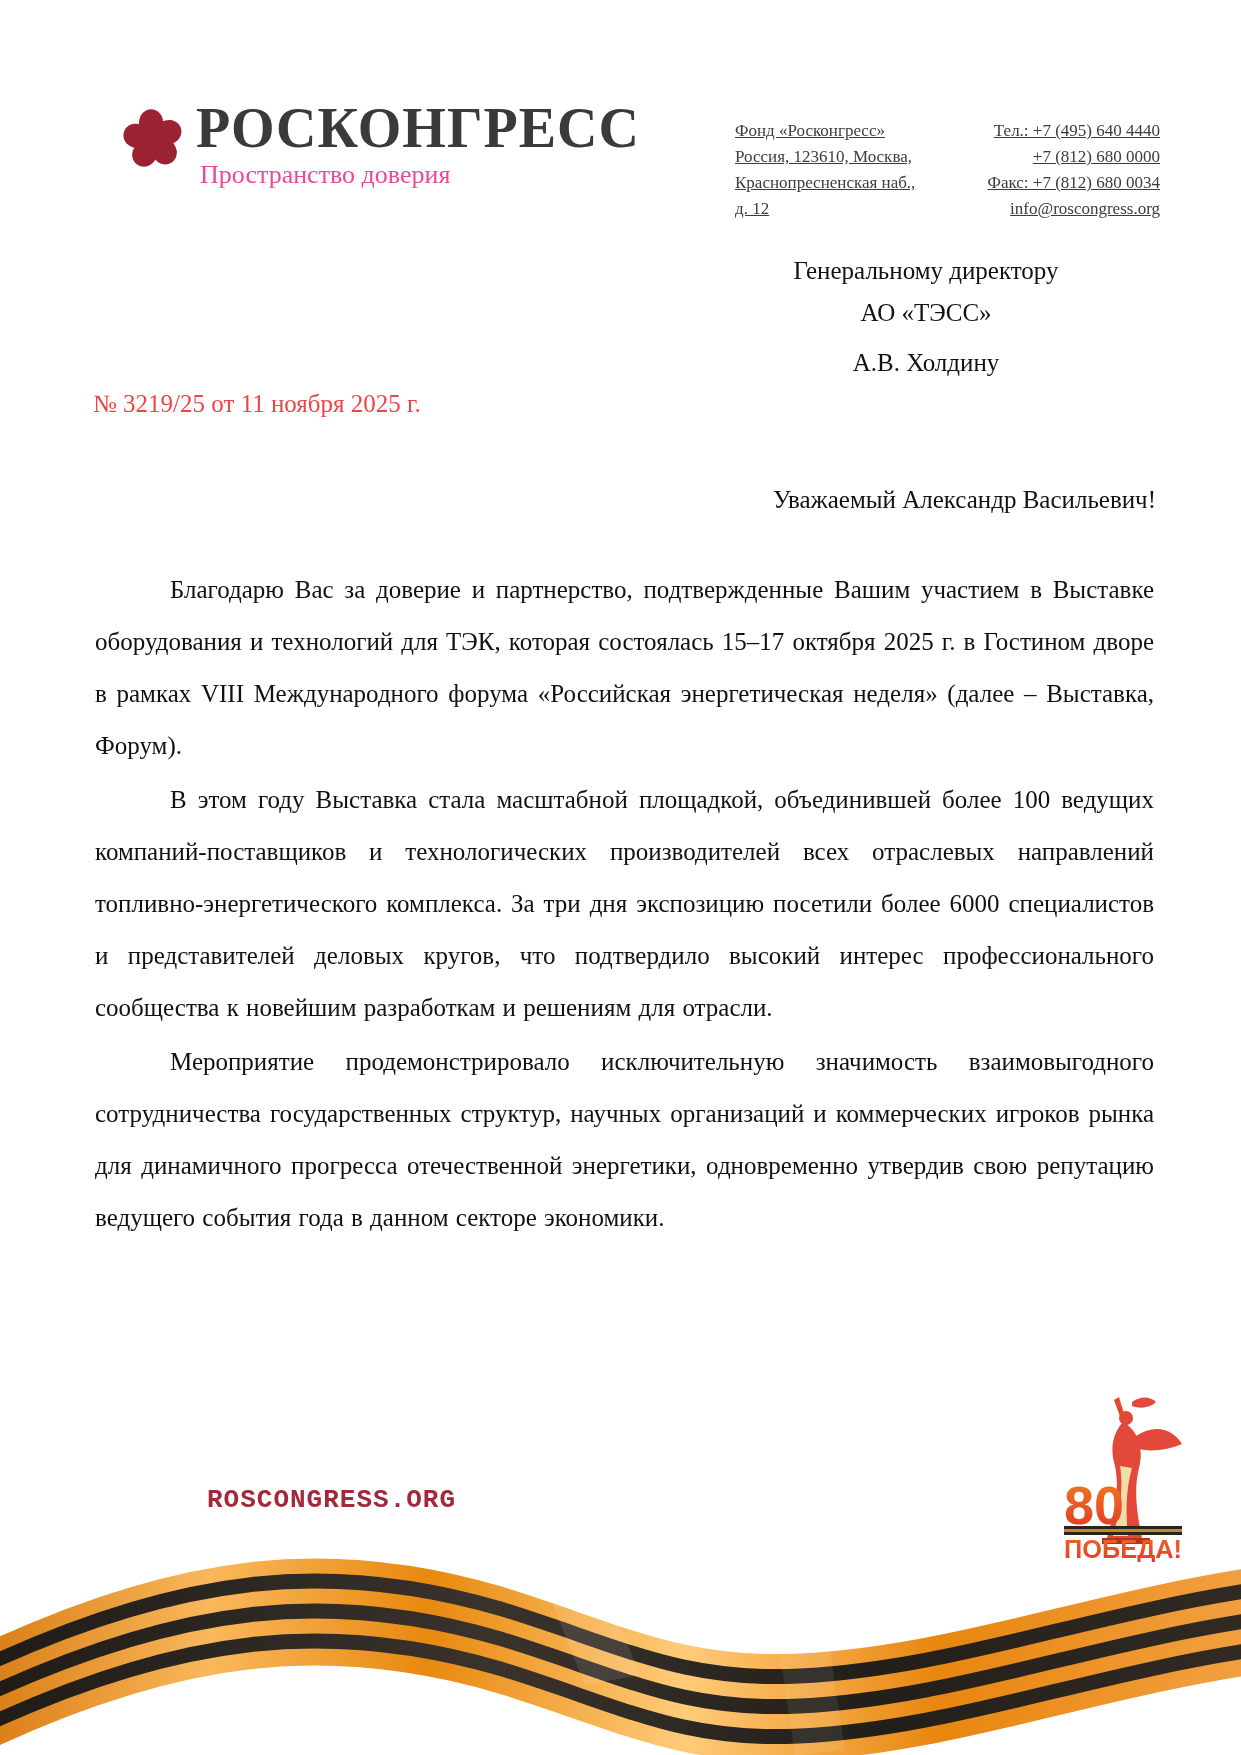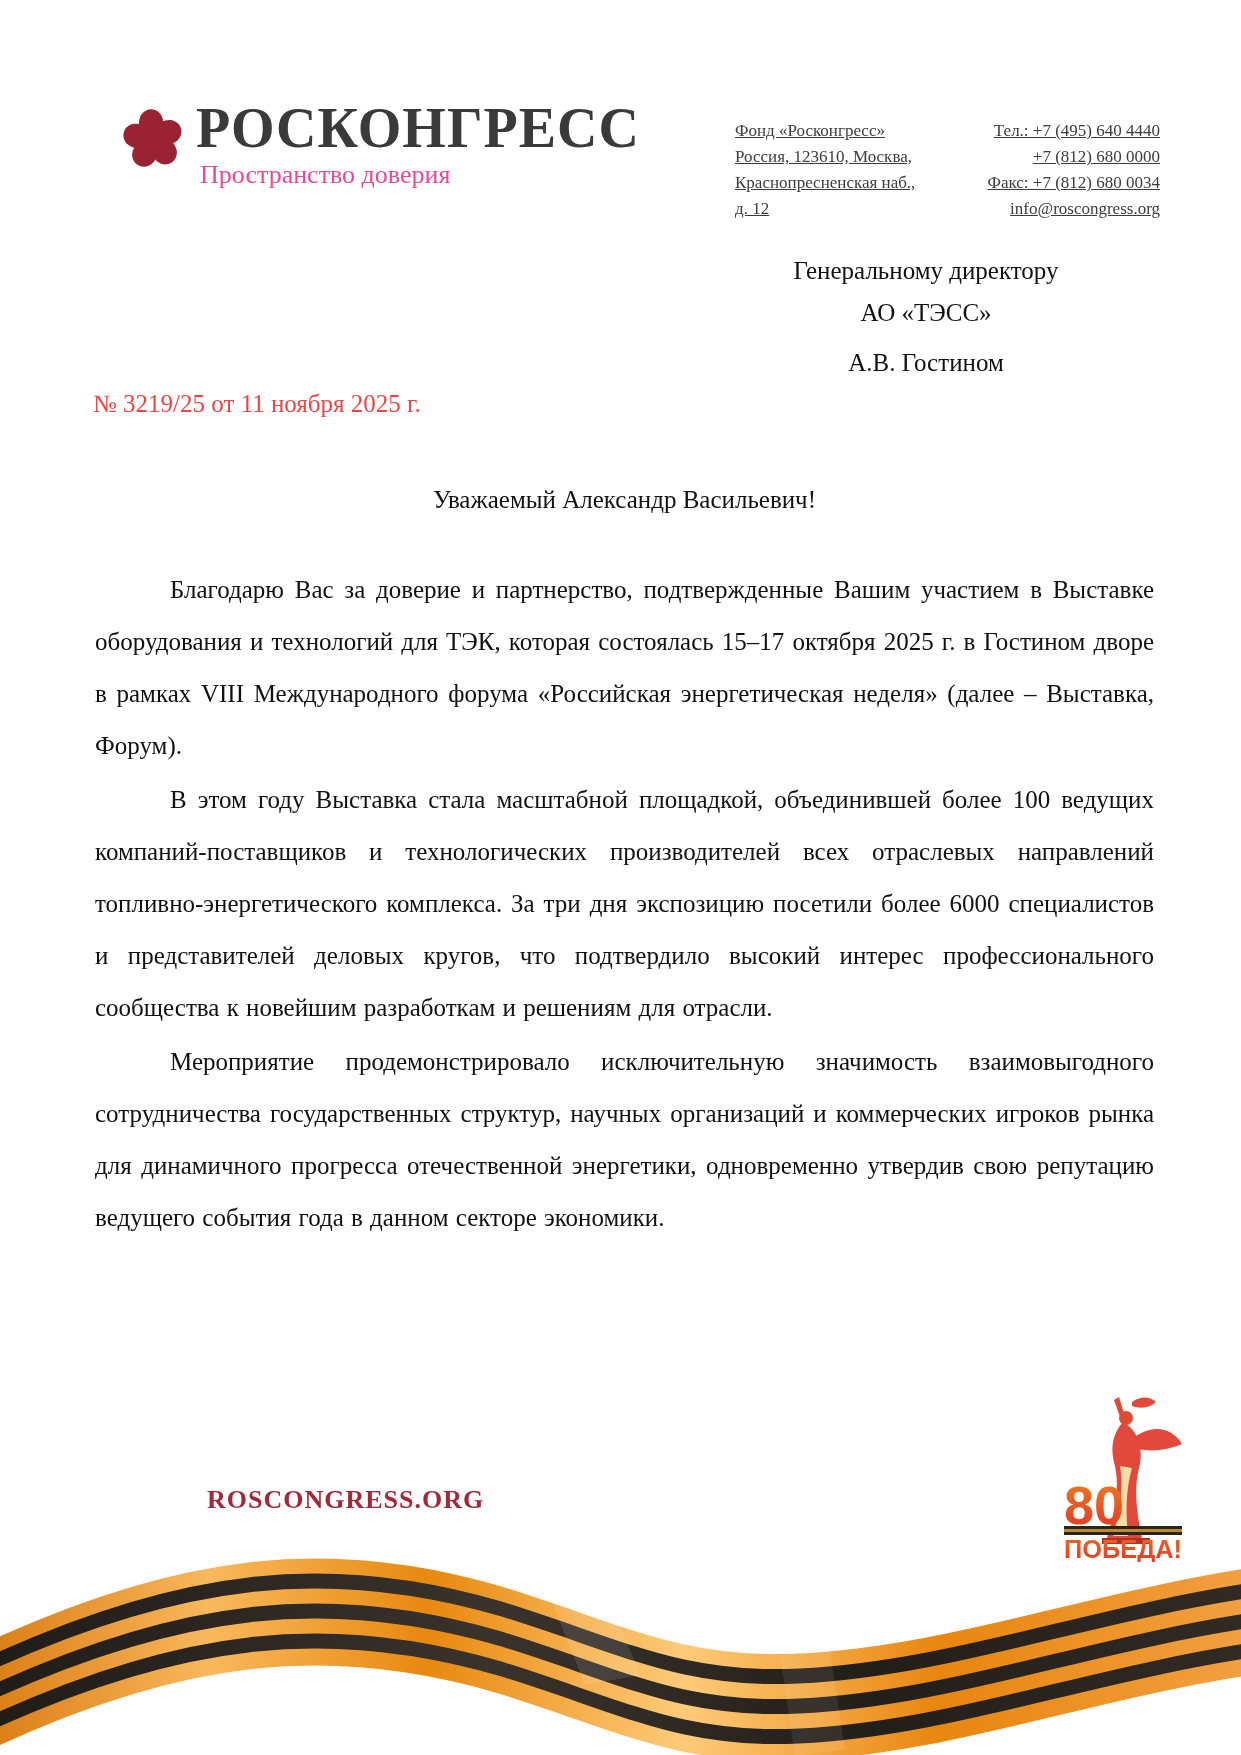--- a/index.html
+++ b/index.html
@@ -37,33 +37,33 @@
     text-align:center; font-size:25px; line-height:42px; color:#111;
   }
   .recipient .gap { margin-top:8px; }
   
   .reference {
     position:absolute; left:93px; top:390px;
     font-size:25px; color:#ef4444;text-align:center;
   }
   .salutation {
     position:absolute; left:93px; top:486px; width:1063px;
-    text-align:center; font-size:25px; color:#111;
+    text-align:right; font-size:25px; color:#111;
   }
   
   .letter-body {
     position:absolute; left:93px; top:562px; width:1063px;
     font-size:25px; line-height:52px; text-align:justify; color:#111;
   }
   .letter-body p { text-indent:75px; margin:2px; word-spacing:1px; }
   
   .site-link {
     position:absolute; left:207px; top:1485px;
     font-size:26px; font-weight:bold; letter-spacing:1px; color:#A3293A;
-    font-family:Liberation Serif, serif; text-decoration:none;
+    font-family:Liberation Mono, monospace; text-decoration:none;
   }
   .victory-logo { position:absolute; left:1062px; top:1392px; width:130px; height:170px; }
   .ribbon { position:absolute; left:0; bottom:0; width:1241px; height:230px; }
 </style>
 </head>
 <body>
 
 <svg class="logo-icon" viewBox="0 0 64 64" aria-hidden="true">
   <g fill="#9B2233">
     <path transform="rotate(0 32 34)" d="M32,34 C22,31 16,22 21,12 C27,3 39,6 41,16 C42,26 38,32 32,34 Z"></path>
@@ -87,21 +87,21 @@
 <div class="contact-phones">
   <div>Тел.: +7 (495) 640 4440</div>
   <div>+7 (812) 680 0000</div>
   <div>Факс: +7 (812) 680 0034</div>
   <div>info@roscongress.org</div>
 </div>
 
 <div class="recipient">
   <div>Генеральному директору</div>
   <div>АО «ТЭСС»</div>
-  <div class="gap">А.В. Гостином</div>
+  <div class="gap">А.В. Холдину</div>
 </div>
 
 <div class="reference">№ 3219/25 от 11 ноября 2025 г.</div>
 <div class="salutation">Уважаемый Александр Васильевич!</div>
 
 <div class="letter-body">
   <p>Благодарю Вас за доверие и партнерство, подтвержденные Вашим участием в Выставке оборудования и технологий для ТЭК, которая состоялась 15–17 октября 2025 г. в Гостином дворе в рамках VIII Международного форума «Российская энергетическая неделя» (далее – Выставка, Форум).</p>
   <p>В этом году Выставка стала масштабной площадкой, объединившей более 100 ведущих компаний-поставщиков и технологических производителей всех отраслевых направлений топливно-энергетического комплекса. За три дня экспозицию посетили более 6000 специалистов и представителей деловых кругов, что подтвердило высокий интерес профессионального сообщества к новейшим разработкам и решениям для отрасли.</p>
   <p>Мероприятие продемонстрировало исключительную значимость взаимовыгодного сотрудничества государственных структур, научных организаций и коммерческих игроков рынка для динамичного прогресса отечественной энергетики, одновременно утвердив свою репутацию ведущего события года в данном секторе экономики.</p>
 </div>

